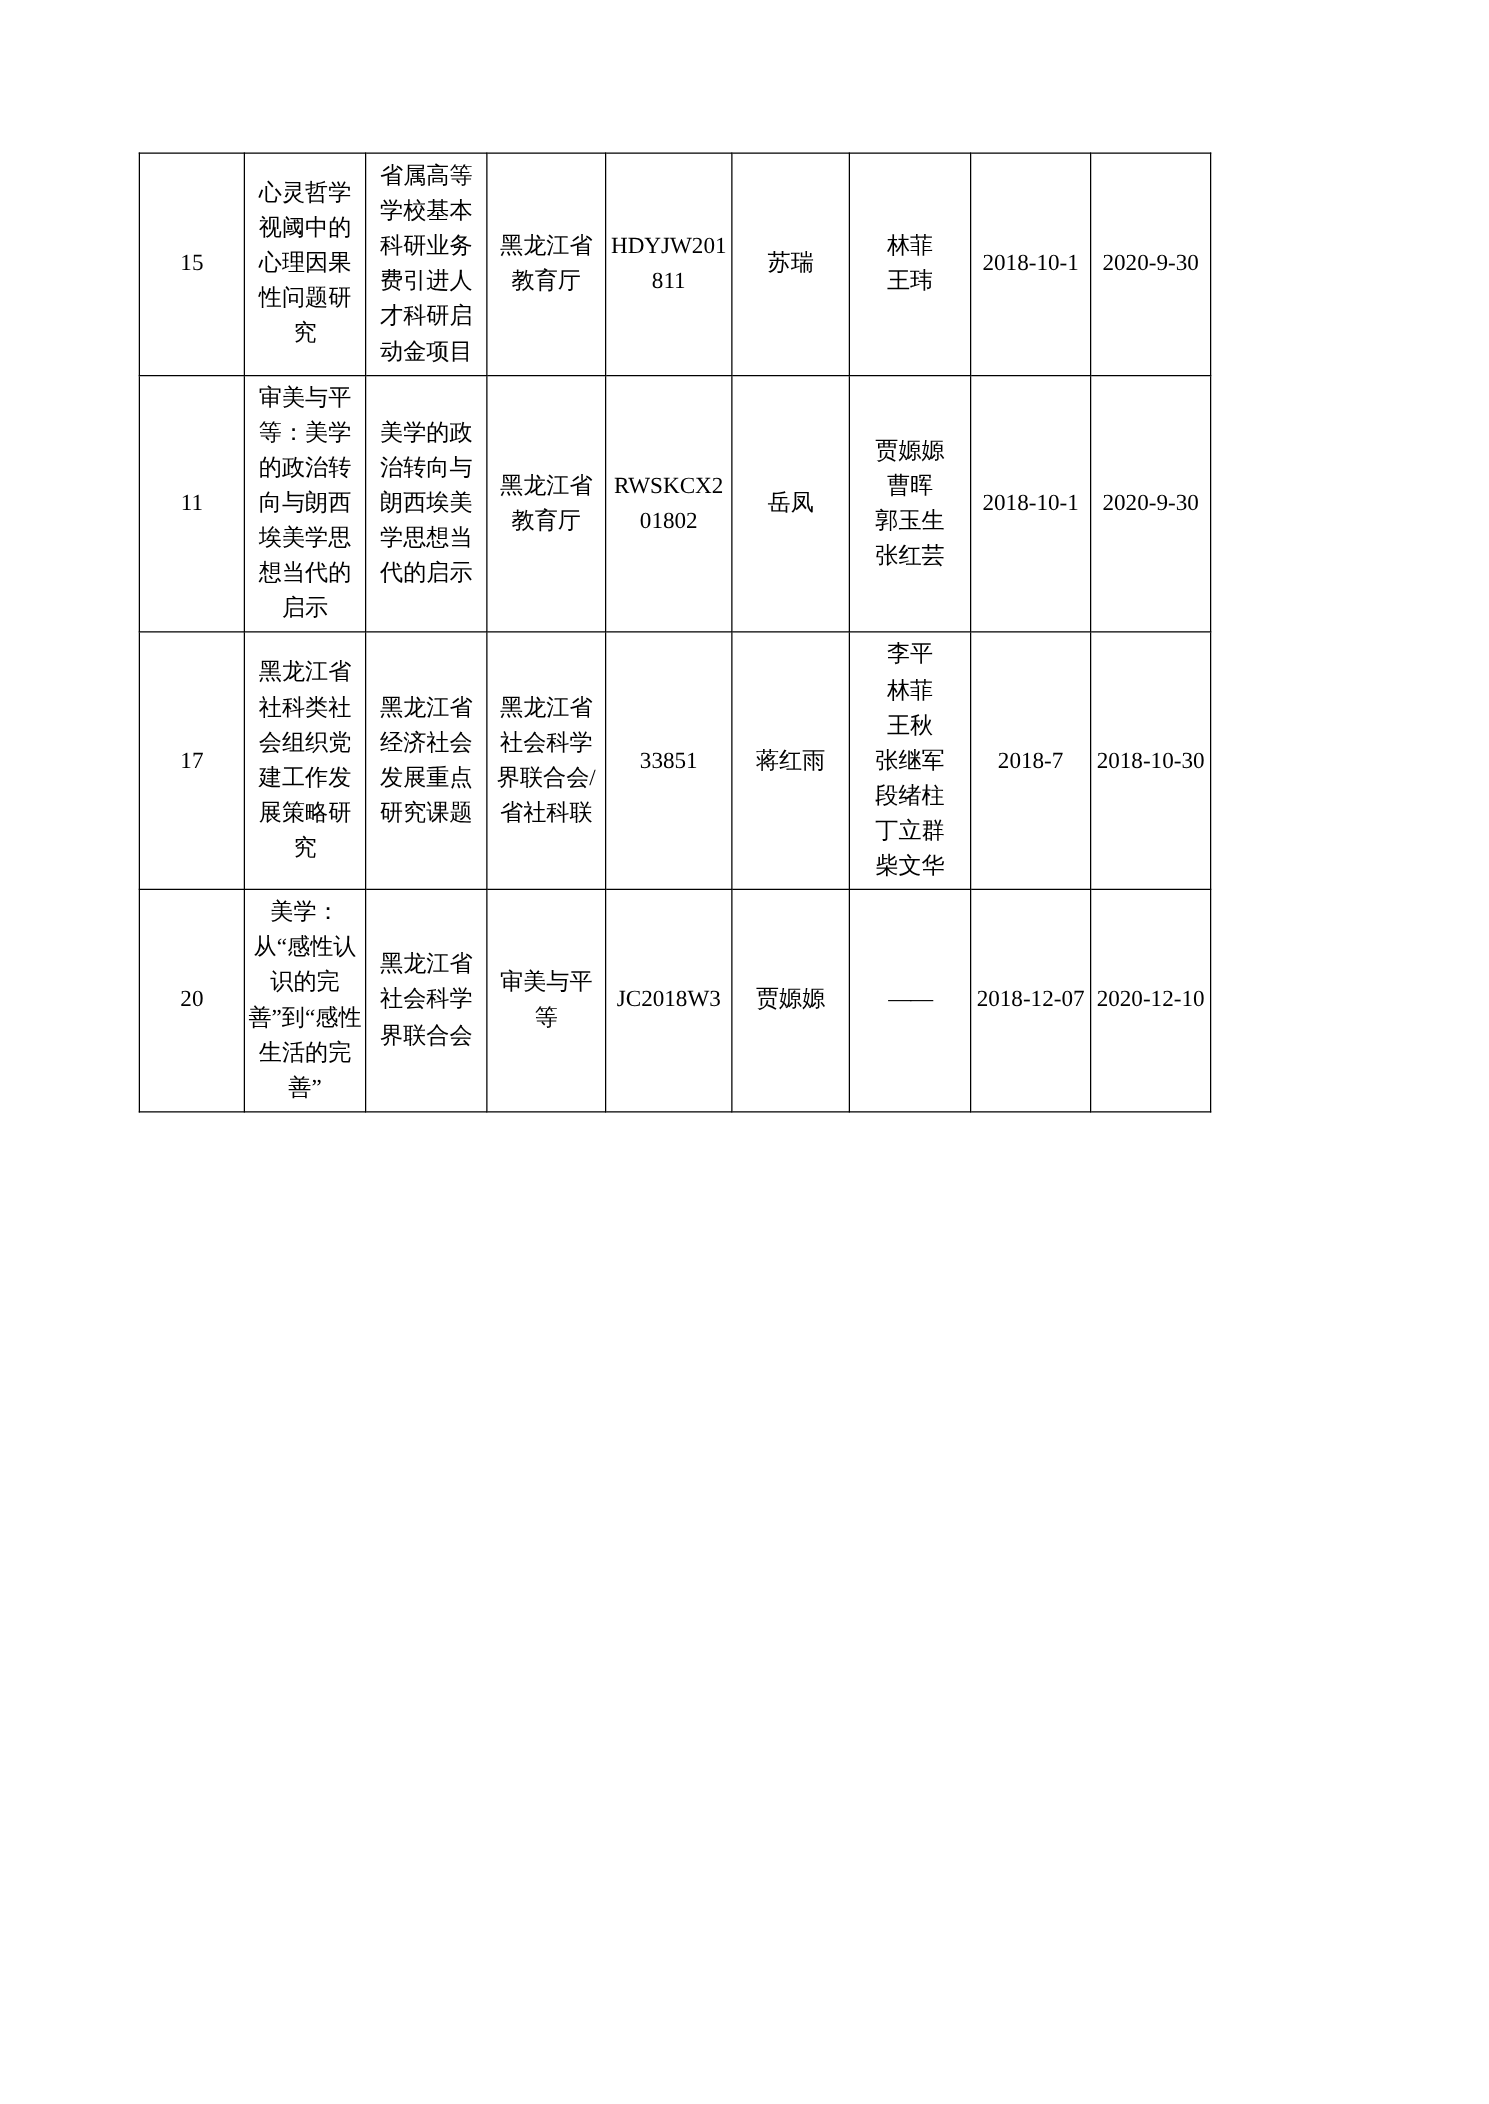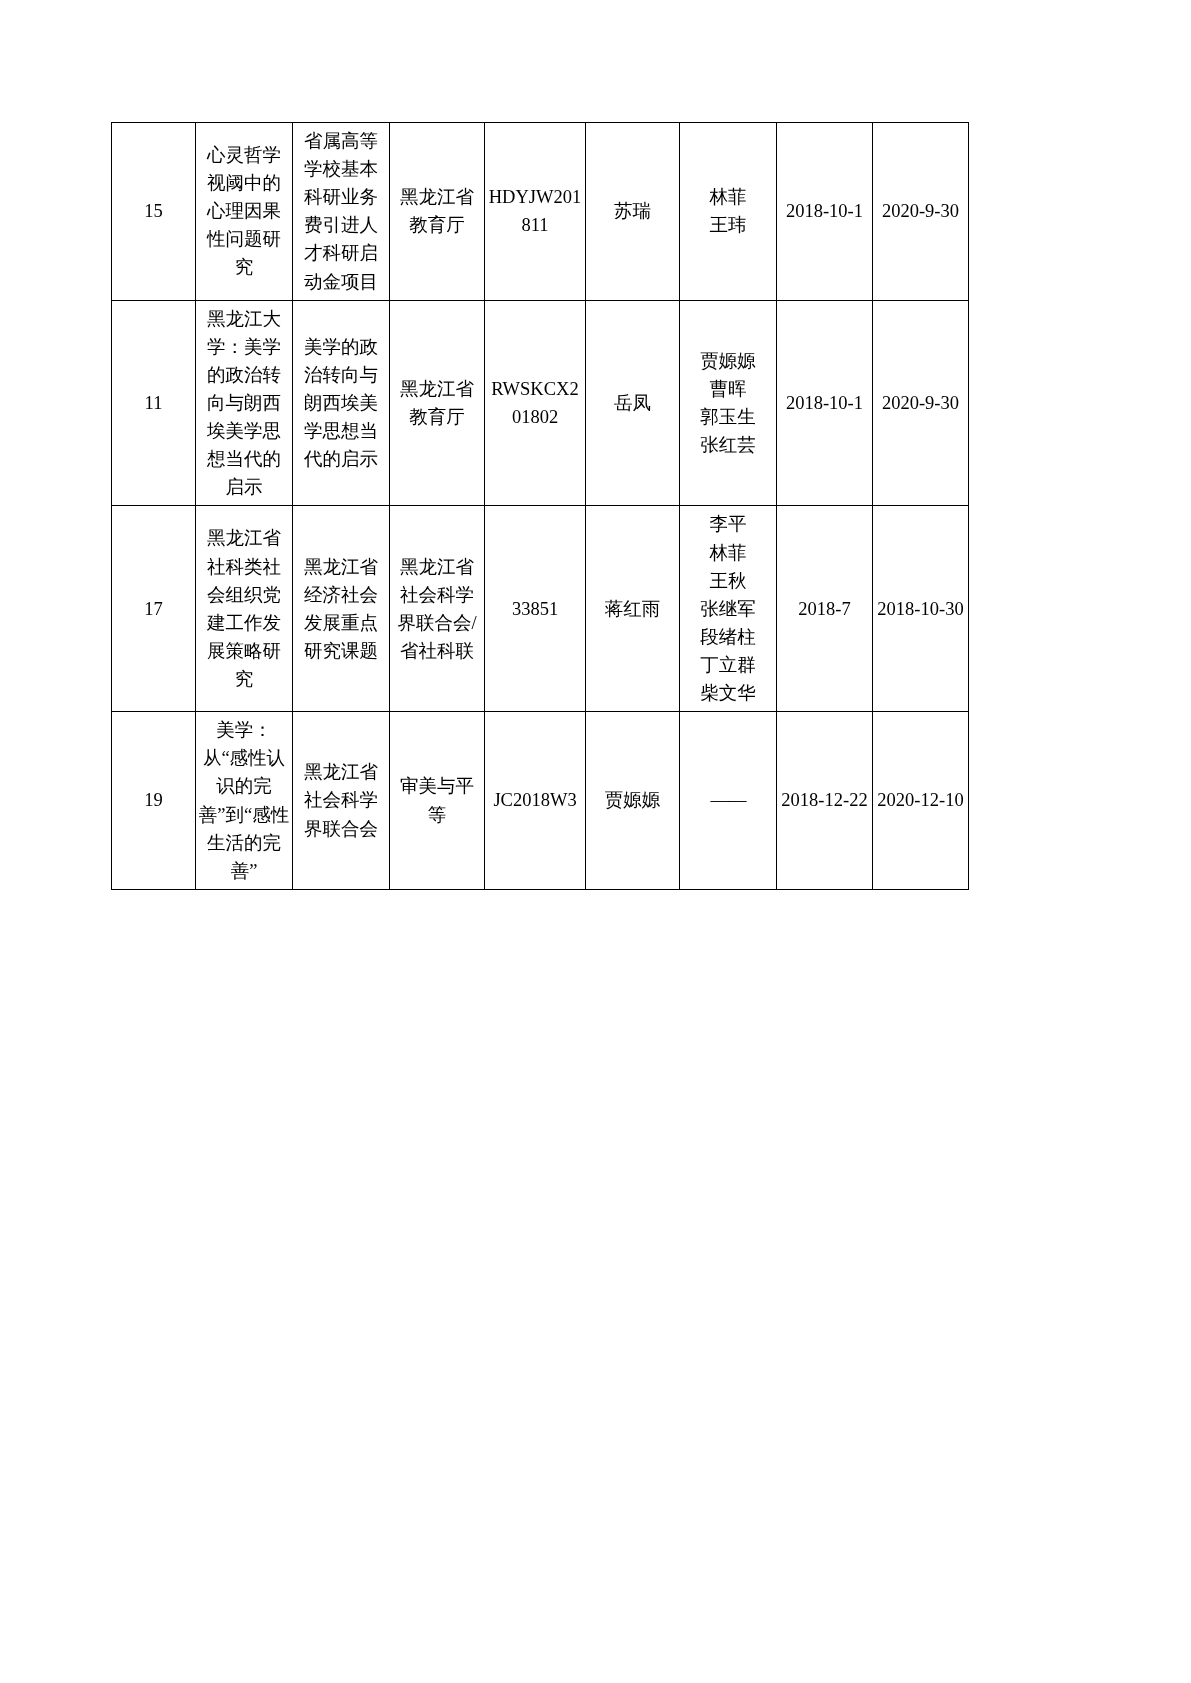--- a/index.html
+++ b/index.html
@@ -97,21 +97,21 @@
           <td>黑龙江省教育厅</td>
           <td class="cell-latin">HDYJW201811</td>
           <td>苏瑞</td>
           <td class="multi">林菲
 王玮</td>
           <td class="cell-date">2018-10-1</td>
           <td class="cell-date">2020-9-30</td>
         </tr>
         <tr>
           <td class="cell-num">11</td>
-          <td>黑龙江大学：美学的政治转向与朗西埃美学思想当代的启示</td>
+          <td>审美与平等：美学的政治转向与朗西埃美学思想当代的启示</td>
           <td>美学的政治转向与朗西埃美学思想当代的启示</td>
           <td>黑龙江省教育厅</td>
           <td class="cell-latin">RWSKCX201802</td>
           <td>岳凤</td>
           <td class="multi">贾嫄嫄
 曹晖
 郭玉生
 张红芸</td>
           <td class="cell-date">2018-10-1</td>
           <td class="cell-date">2020-9-30</td>
@@ -127,26 +127,26 @@
 林菲
 王秋
 张继军
 段绪柱
 丁立群
 柴文华</td>
           <td class="cell-date">2018-7</td>
           <td class="cell-date">2018-10-30</td>
         </tr>
         <tr>
-          <td class="cell-num">19</td>
+          <td class="cell-num">20</td>
           <td>美学：从“感性认识的完善”到“感性生活的完善”</td>
           <td>黑龙江省社会科学界联合会</td>
           <td>审美与平等</td>
           <td class="cell-latin">JC2018W3</td>
           <td>贾嫄嫄</td>
           <td class="dash">——</td>
-          <td class="cell-date">2018-12-22</td>
+          <td class="cell-date">2018-12-07</td>
           <td class="cell-date">2020-12-10</td>
         </tr>
       </tbody>
     </table>
   </div>
 </div>
 
 </body></html>

